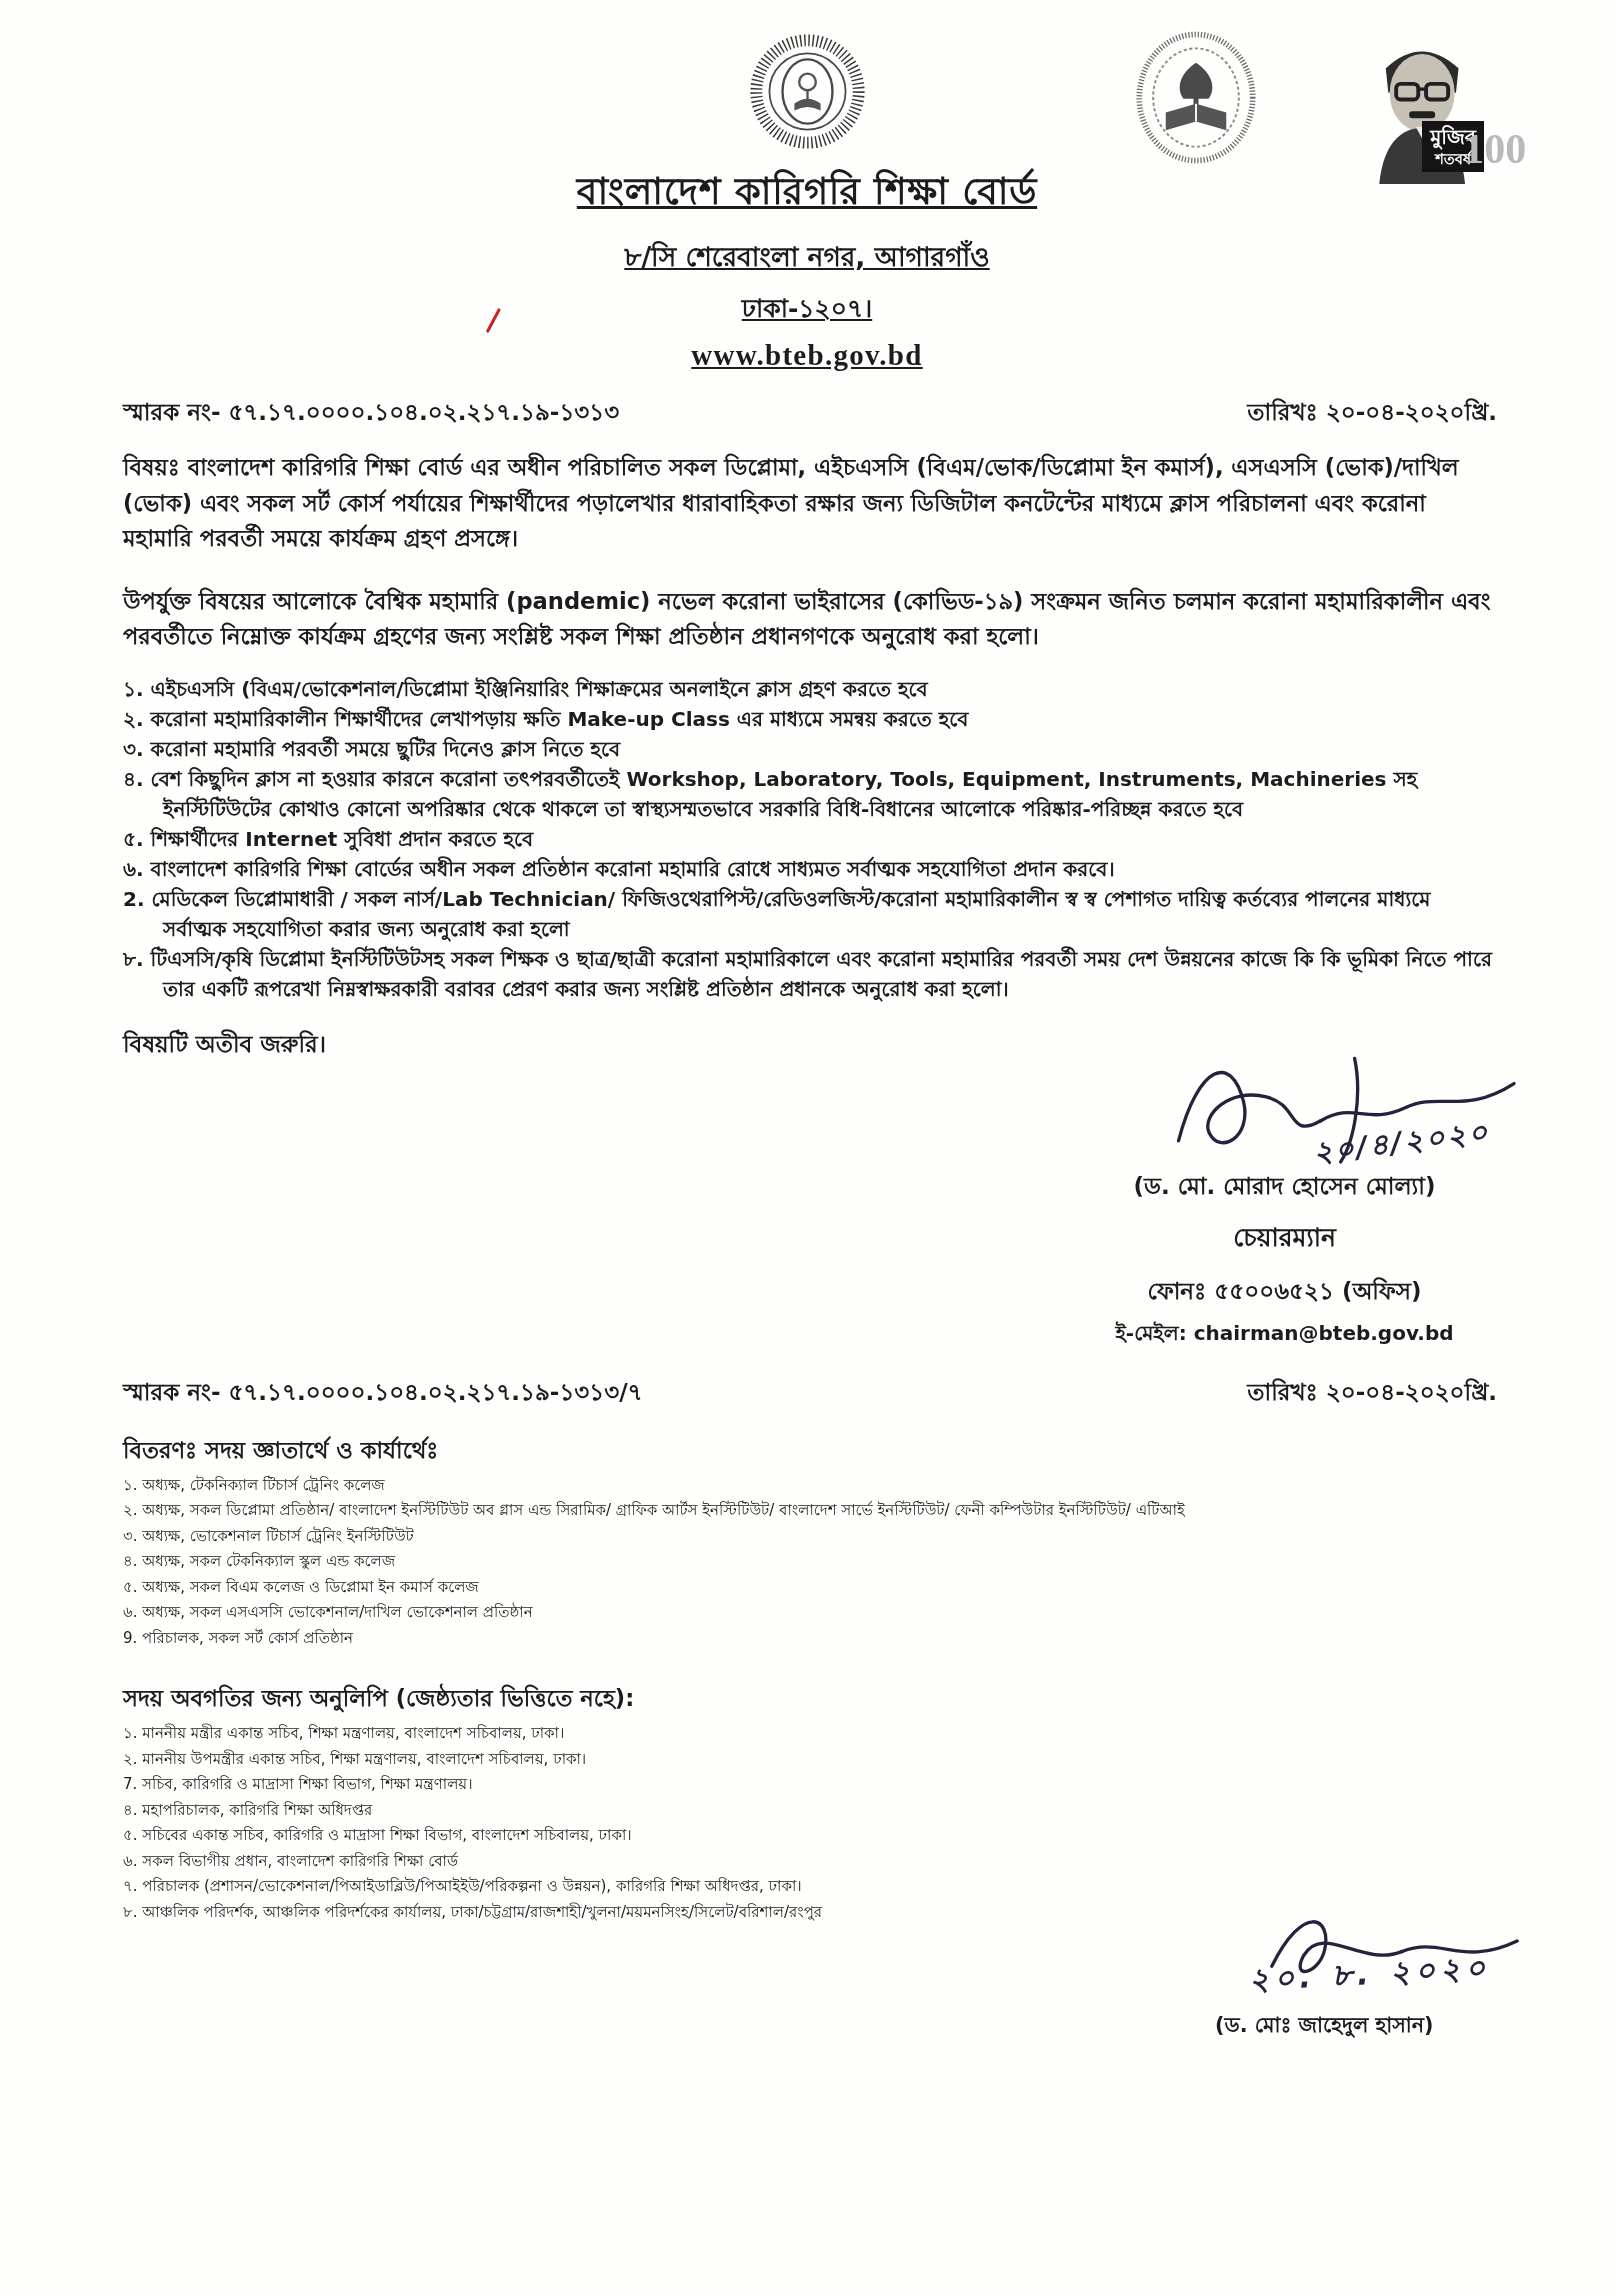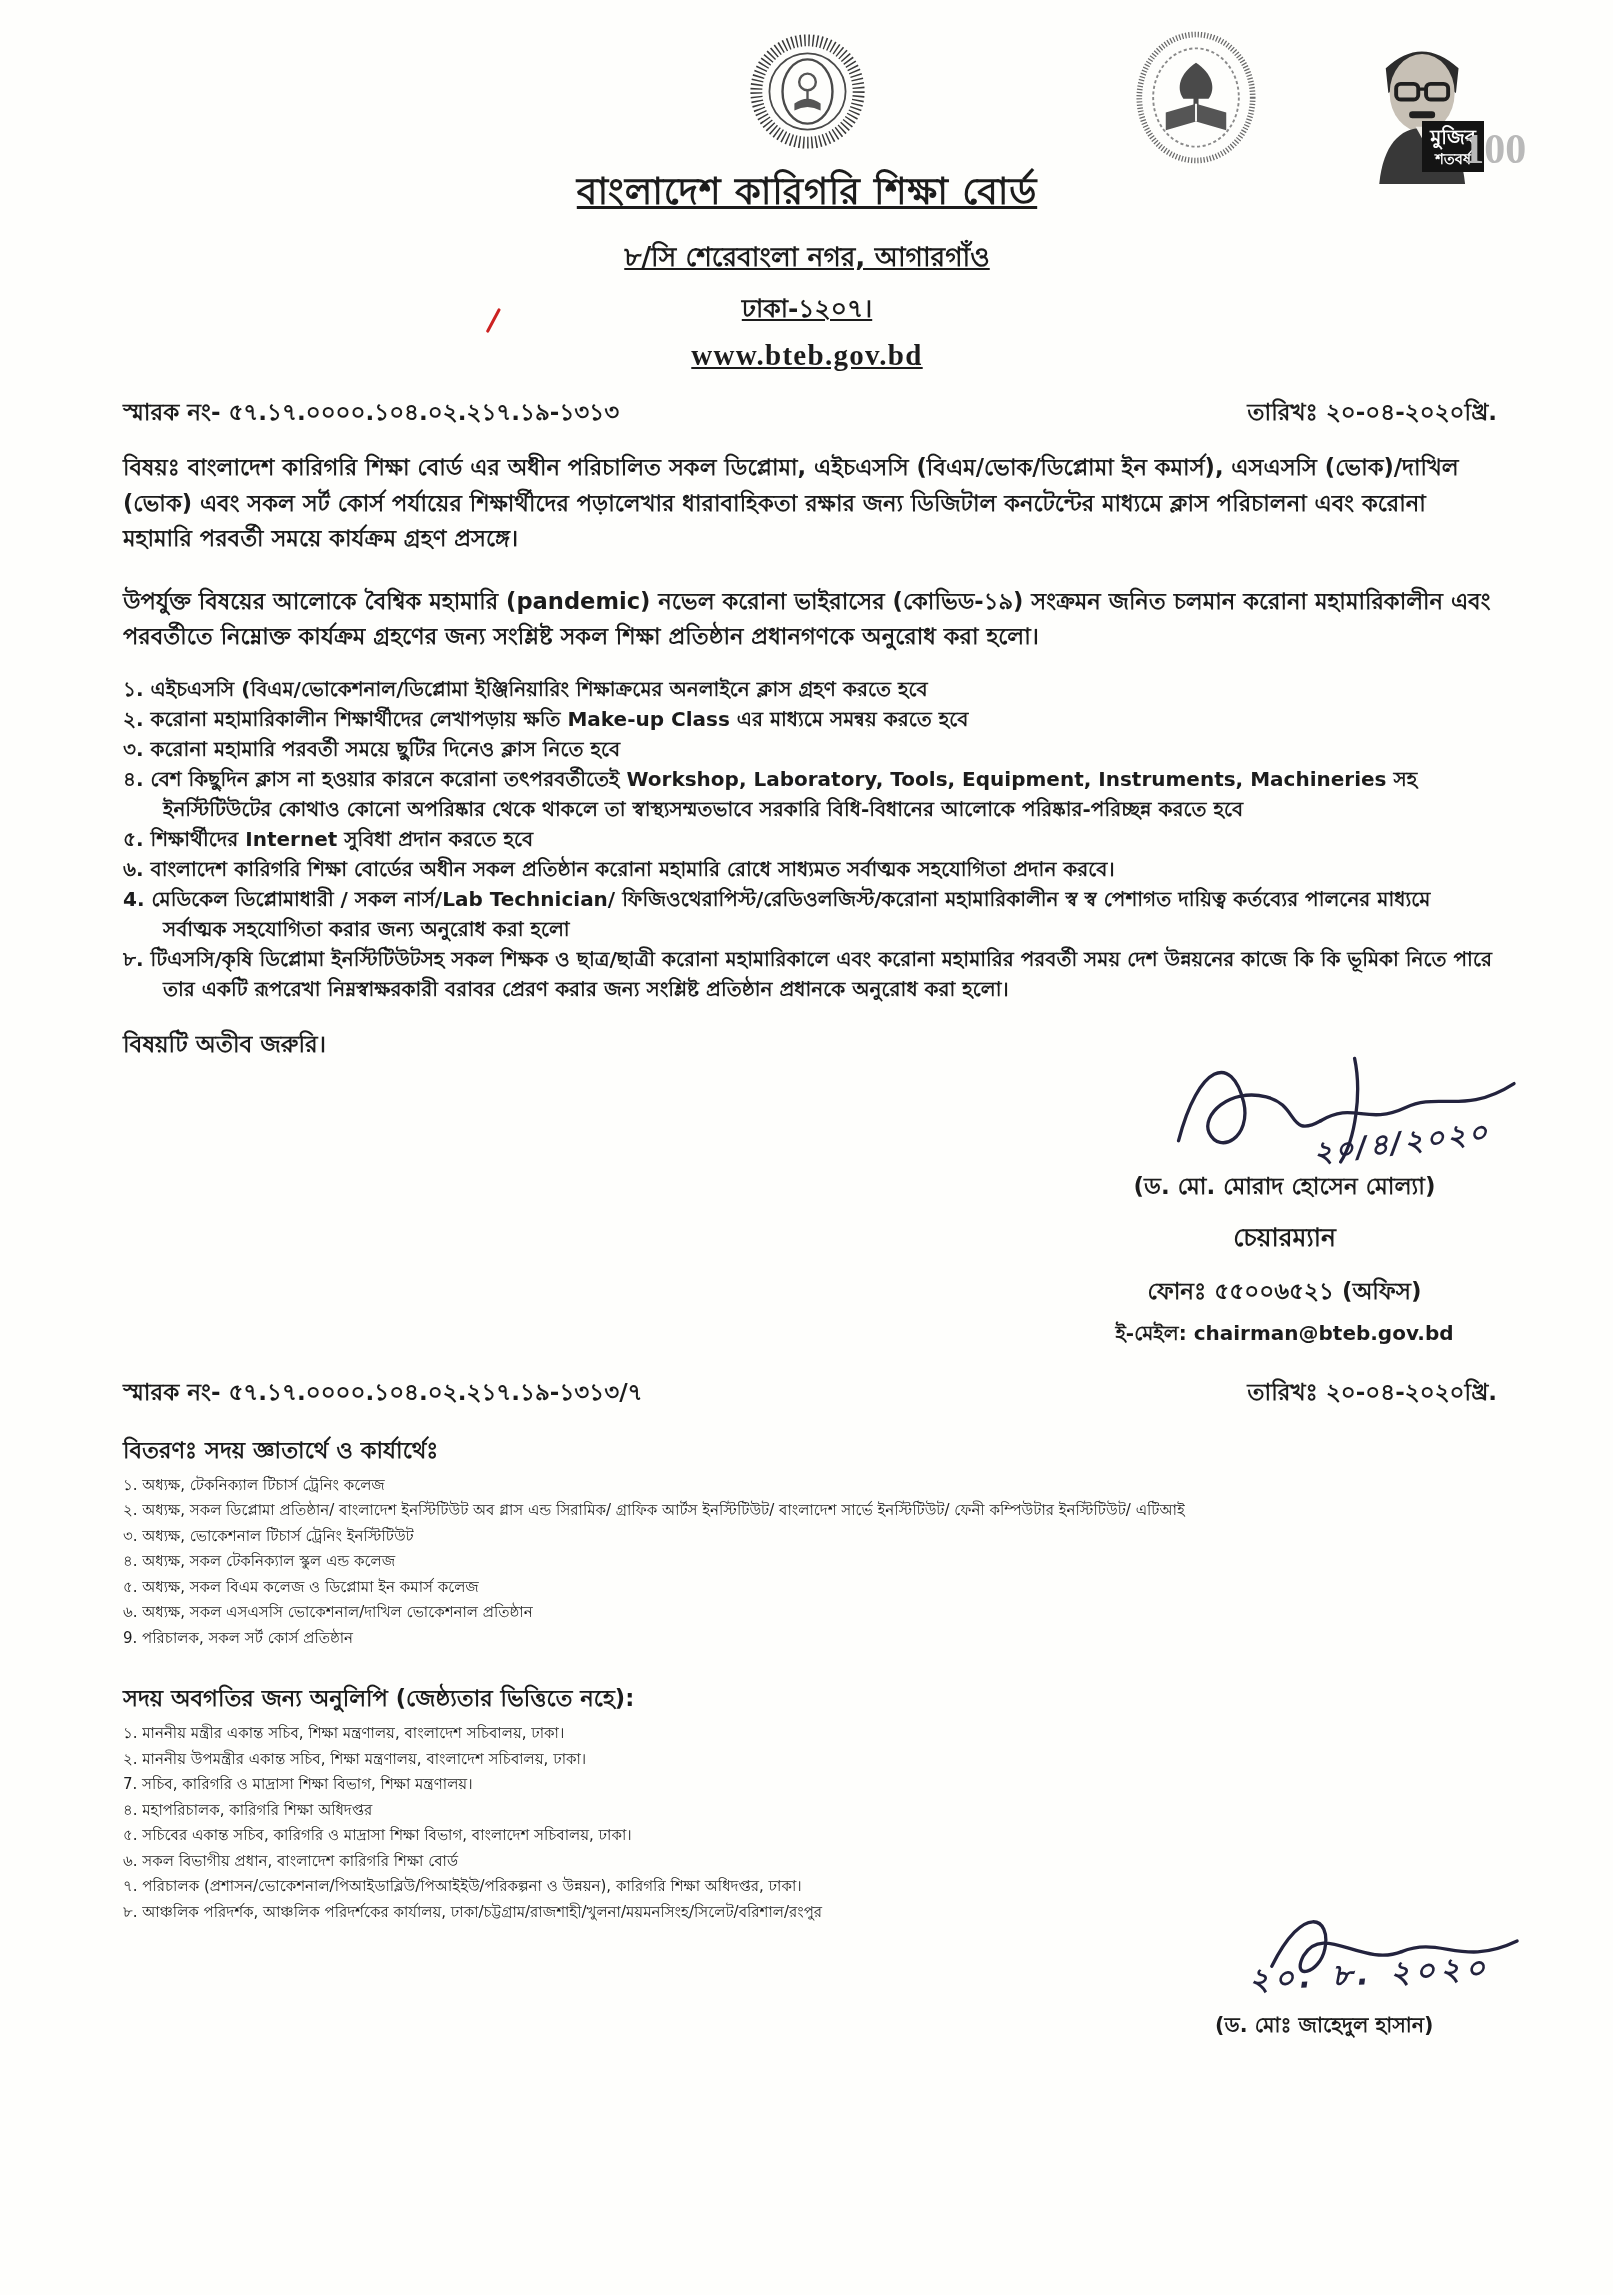--- a/index.html
+++ b/index.html
@@ -116,21 +116,21 @@
     <div class="subject">বিষয়ঃ বাংলাদেশ কারিগরি শিক্ষা বোর্ড এর অধীন পরিচালিত সকল ডিপ্লোমা, এইচএসসি (বিএম/ভোক/ডিপ্লোমা ইন কমার্স), এসএসসি (ভোক)/দাখিল (ভোক) এবং সকল সর্ট কোর্স পর্যায়ের শিক্ষার্থীদের পড়ালেখার ধারাবাহিকতা রক্ষার জন্য ডিজিটাল কনটেন্টের মাধ্যমে ক্লাস পরিচালনা এবং করোনা মহামারি পরবর্তী সময়ে কার্যক্রম গ্রহণ প্রসঙ্গে।</div>
     <div class="para">উপর্যুক্ত বিষয়ের আলোকে বৈশ্বিক মহামারি (pandemic) নভেল করোনা ভাইরাসের (কোভিড-১৯) সংক্রমন জনিত চলমান করোনা মহামারিকালীন এবং পরবর্তীতে নিম্নোক্ত কার্যক্রম গ্রহণের জন্য সংশ্লিষ্ট সকল শিক্ষা প্রতিষ্ঠান প্রধানগণকে অনুরোধ করা হলো।</div>
 
     <div class="list">
         <div class="item">১. এইচএসসি (বিএম/ভোকেশনাল/ডিপ্লোমা ইঞ্জিনিয়ারিং শিক্ষাক্রমের অনলাইনে ক্লাস গ্রহণ করতে হবে</div>
         <div class="item">২. করোনা মহামারিকালীন শিক্ষার্থীদের লেখাপড়ায় ক্ষতি Make-up Class এর মাধ্যমে সমন্বয় করতে হবে</div>
         <div class="item">৩. করোনা মহামারি পরবর্তী সময়ে ছুটির দিনেও ক্লাস নিতে হবে</div>
         <div class="item">৪. বেশ কিছুদিন ক্লাস না হওয়ার কারনে করোনা তৎপরবর্তীতেই Workshop, Laboratory, Tools, Equipment, Instruments, Machineries সহ ইনস্টিটিউটের কোথাও কোনো অপরিষ্কার থেকে থাকলে তা স্বাস্থ্যসম্মতভাবে সরকারি বিধি-বিধানের আলোকে পরিষ্কার-পরিচ্ছন্ন করতে হবে</div>
         <div class="item">৫. শিক্ষার্থীদের Internet সুবিধা প্রদান করতে হবে</div>
         <div class="item">৬. বাংলাদেশ কারিগরি শিক্ষা বোর্ডের অধীন সকল প্রতিষ্ঠান করোনা মহামারি রোধে সাধ্যমত সর্বাত্মক সহযোগিতা প্রদান করবে।</div>
-        <div class="item">4. মেডিকেল ডিপ্লোমাধারী / সকল নার্স/Lab Technician/ ফিজিওথেরাপিস্ট/রেডিওলজিস্ট/করোনা মহামারিকালীন স্ব স্ব পেশাগত দায়িত্ব কর্তব্যের পালনের মাধ্যমে সর্বাত্মক সহযোগিতা করার জন্য অনুরোধ করা হলো</div>
+        <div class="item">2. মেডিকেল ডিপ্লোমাধারী / সকল নার্স/Lab Technician/ ফিজিওথেরাপিস্ট/রেডিওলজিস্ট/করোনা মহামারিকালীন স্ব স্ব পেশাগত দায়িত্ব কর্তব্যের পালনের মাধ্যমে সর্বাত্মক সহযোগিতা করার জন্য অনুরোধ করা হলো</div>
         <div class="item">৮. টিএসসি/কৃষি ডিপ্লোমা ইনস্টিটিউটসহ সকল শিক্ষক ও ছাত্র/ছাত্রী করোনা মহামারিকালে এবং করোনা মহামারির পরবর্তী সময় দেশ উন্নয়নের কাজে কি কি ভূমিকা নিতে পারে তার একটি রূপরেখা নিম্নস্বাক্ষরকারী বরাবর প্রেরণ করার জন্য সংশ্লিষ্ট প্রতিষ্ঠান প্রধানকে অনুরোধ করা হলো।</div>
       </div>
 
     <div class="urgent">বিষয়টি অতীব জরুরি।</div>
 
     <div class="sig-block chairman">
       <div class="sign-wrap">
         <svg width="372" height="123" viewBox="0 0 560 185">
           <g fill="none" stroke="#23233d" stroke-width="5" stroke-linecap="round">
             <path d="M40 150 C 70 35, 120 18, 138 92 C 150 145, 102 172, 86 138 C 74 112, 116 70, 172 84 C 222 96, 204 148, 254 120"></path>

